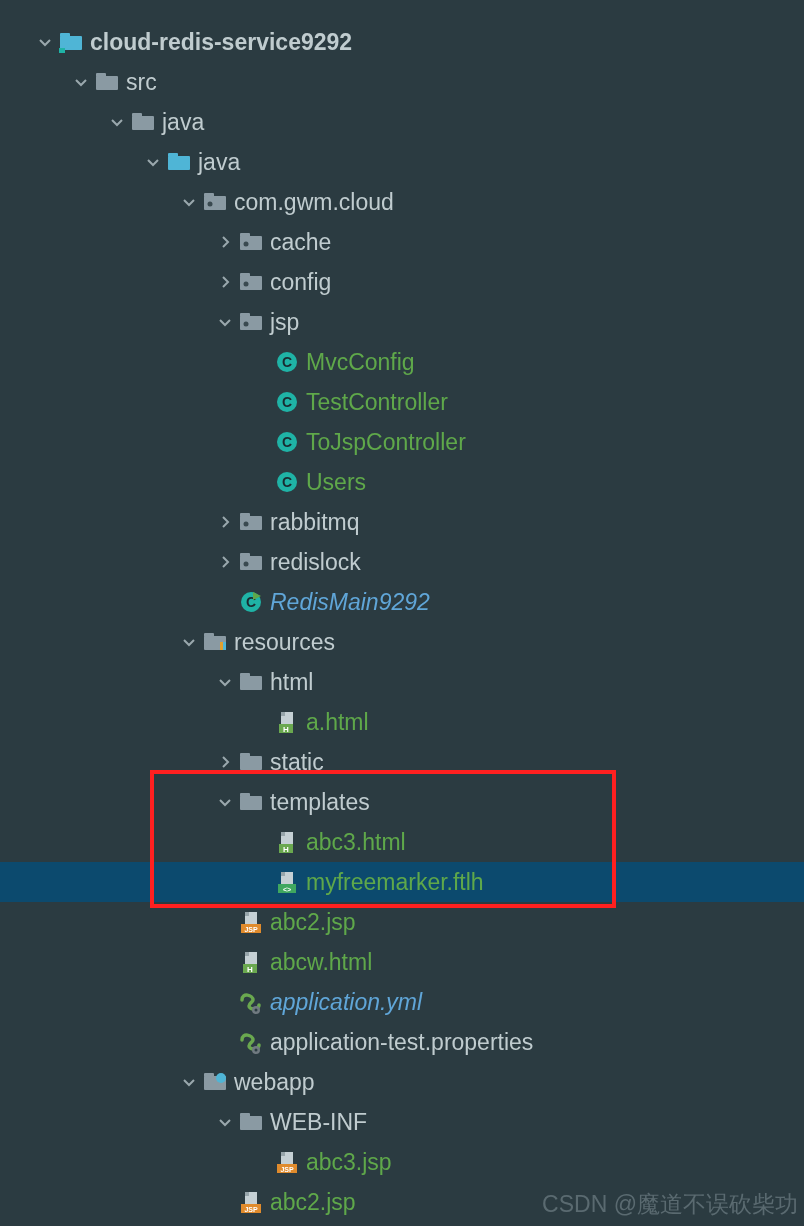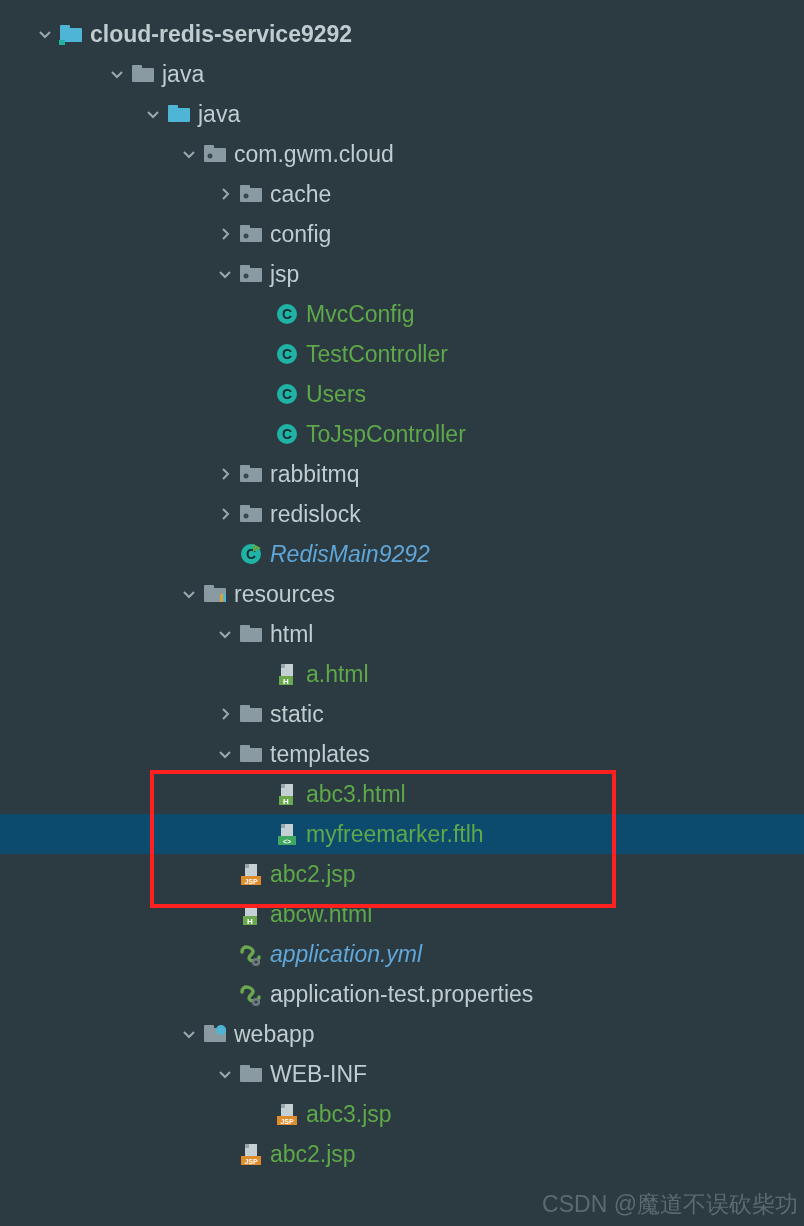--- a/index.html
+++ b/index.html
@@ -7,21 +7,21 @@
       background: #2b3b41;
       color: #bbbbbb;
       font-family: -apple-system, BlinkMacSystemFont, 'Segoe UI', Arial, sans-serif;
       font-size: 23px;
       width: 804px;
       height: 1226px;
       overflow: hidden;
       position: relative;
     }
     .tree {
-      padding-top: 14px;
+      padding-top: 22px;
     }
     .row {
       display: flex;
       align-items: center;
       height: 40px;
       white-space: nowrap;
     }
     .row.selected {
       background: #0c4a6e;
     }
@@ -79,20 +79,34 @@
         </svg>
       </span>
       <span class="ico">
         <svg viewBox="0 0 24 24">
           <use href="#i-module"></use>
         </svg>
       </span>
       <span class="lbl bold">cloud-redis-service9292</span>
     </div>
     <div class="row">
+      <span class="ind" style="width: 72px;"></span>
+      <span class="chev">
+        <svg viewBox="0 0 14 14">
+          <use href="#i-chev-open"></use>
+        </svg>
+      </span>
+      <span class="ico">
+        <svg viewBox="0 0 24 24">
+          <use href="#i-folder-grey"></use>
+        </svg>
+      </span>
+      <span class="lbl ">src</span>
+    </div>
+    <div class="row">
       <span class="ind" style="width: 108px;"></span>
       <span class="chev">
         <svg viewBox="0 0 14 14">
           <use href="#i-chev-open"></use>
         </svg>
       </span>
       <span class="ico">
         <svg viewBox="0 0 24 24">
           <use href="#i-folder-grey"></use>
         </svg>
@@ -190,31 +204,31 @@
       <span class="lbl new">TestController</span>
     </div>
     <div class="row">
       <span class="ind" style="width: 252px;"></span>
       <span class="chev"></span>
       <span class="ico">
         <svg viewBox="0 0 24 24">
           <use href="#i-class"></use>
         </svg>
       </span>
+      <span class="lbl new">ToJspController</span>
+    </div>
+    <div class="row">
+      <span class="ind" style="width: 252px;"></span>
+      <span class="chev"></span>
+      <span class="ico">
+        <svg viewBox="0 0 24 24">
+          <use href="#i-class"></use>
+        </svg>
+      </span>
       <span class="lbl new">Users</span>
-    </div>
-    <div class="row">
-      <span class="ind" style="width: 252px;"></span>
-      <span class="chev"></span>
-      <span class="ico">
-        <svg viewBox="0 0 24 24">
-          <use href="#i-class"></use>
-        </svg>
-      </span>
-      <span class="lbl new">ToJspController</span>
     </div>
     <div class="row">
       <span class="ind" style="width: 216px;"></span>
       <span class="chev">
         <svg viewBox="0 0 14 14">
           <use href="#i-chev-closed"></use>
         </svg>
       </span>
       <span class="ico">
         <svg viewBox="0 0 24 24">

